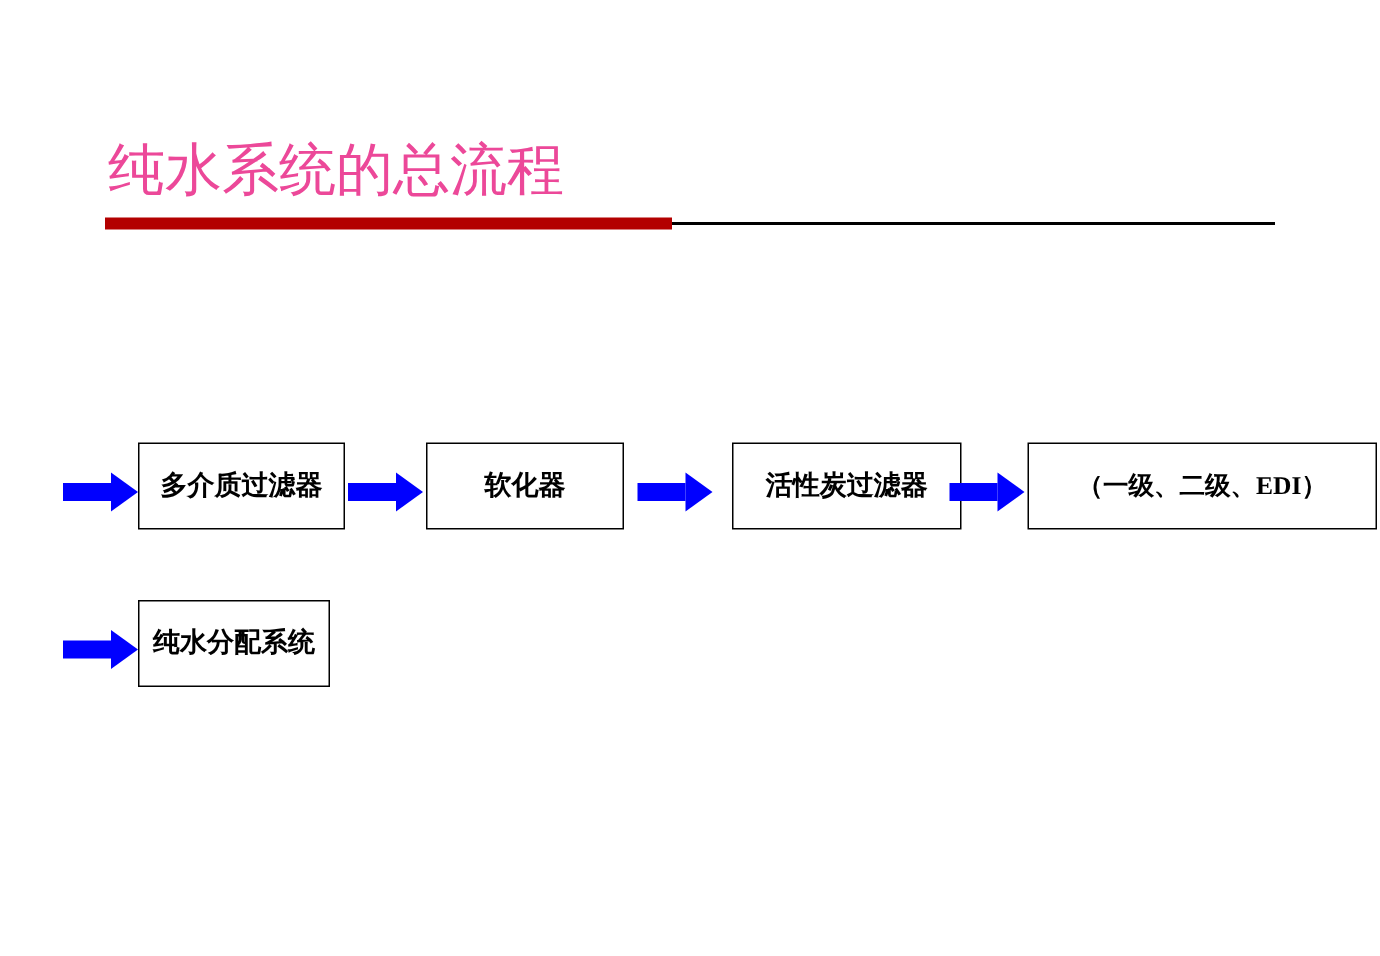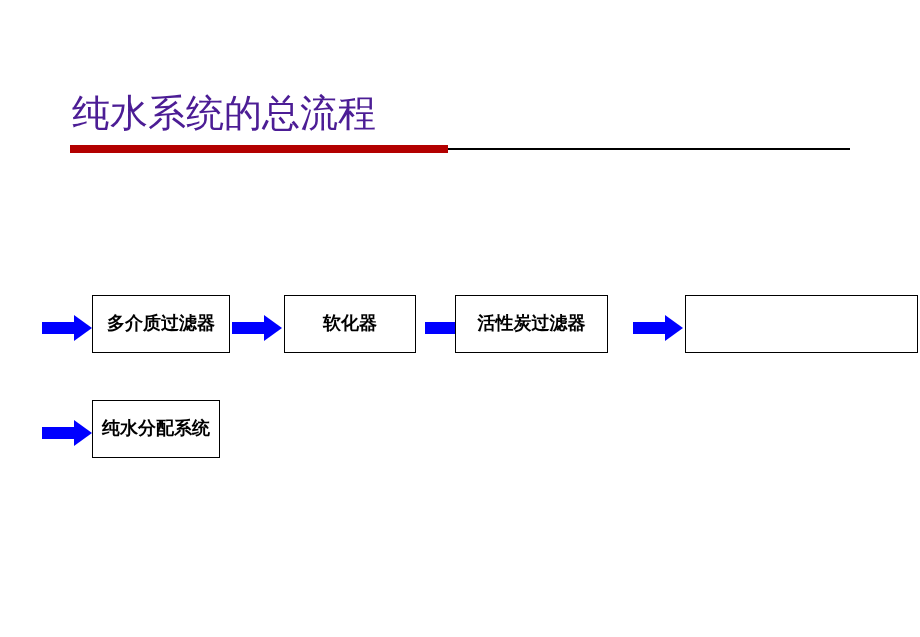--- a/index.html
+++ b/index.html
@@ -11,21 +11,21 @@
       position: relative;
       overflow: hidden;
     }
     .title-area {
       position: absolute;
       top: 88px;
       left: 72px;
     }
     .title {
       font-size: 38px;
-      color: #4c1d95;
+      color: #ec4899;
       font-weight: normal;
     }
     .underline-container {
       position: absolute;
       top: 145px;
       left: 70px;
       width: 780px;
       height: 8px;
     }
     .underline-red {
@@ -82,21 +82,21 @@
     }
     
     .arrow1 { top: 20px; left: 42px; }
     .arrow1 .arrow-shaft { width: 32px; }
     .box1 { top: 0; left: 92px; width: 138px; height: 58px; }
     .arrow2 { top: 20px; left: 232px; }
     .arrow2 .arrow-shaft { width: 32px; }
     .box2 { top: 0; left: 284px; width: 132px; height: 58px; }
     .arrow3 { top: 20px; left: 425px; }
     .arrow3 .arrow-shaft { width: 32px; }
-    .box3 { top: 0; left: 455px; width: 153px; height: 58px; justify-content: center; }
+    .box3 { top: 0; left: 488px; width: 153px; height: 58px; justify-content: center; }
     .arrow4 { top: 20px; left: 633px; }
     .arrow4 .arrow-shaft { width: 32px; }
     .box4 { top: 0; left: 685px; width: 233px; height: 58px; font-size: 17px; }
     
     .arrow5 { top: 125px; left: 42px; }
     .arrow5 .arrow-shaft { width: 32px; }
     .box5 { top: 105px; left: 92px; width: 128px; height: 58px; }
   </style>
 </head>
 <body>
@@ -135,20 +135,21 @@
   <div class="flow-box box3">
     <span>活性炭过滤器</span>
   </div>
 
   <div class="arrow arrow4">
     <div class="arrow-shaft"></div>
       <div class="arrow-head"></div>
   </div>
   <div class="flow-box box4">
     <div>
+      <div>（一级、二级、EDI）</div>
     </div>
   </div>
 
   <div class="arrow arrow5">
     <div class="arrow-shaft"></div>
       <div class="arrow-head"></div>
   </div>
   <div class="flow-box box5">
     <span>纯水分配系统</span>
   </div>

